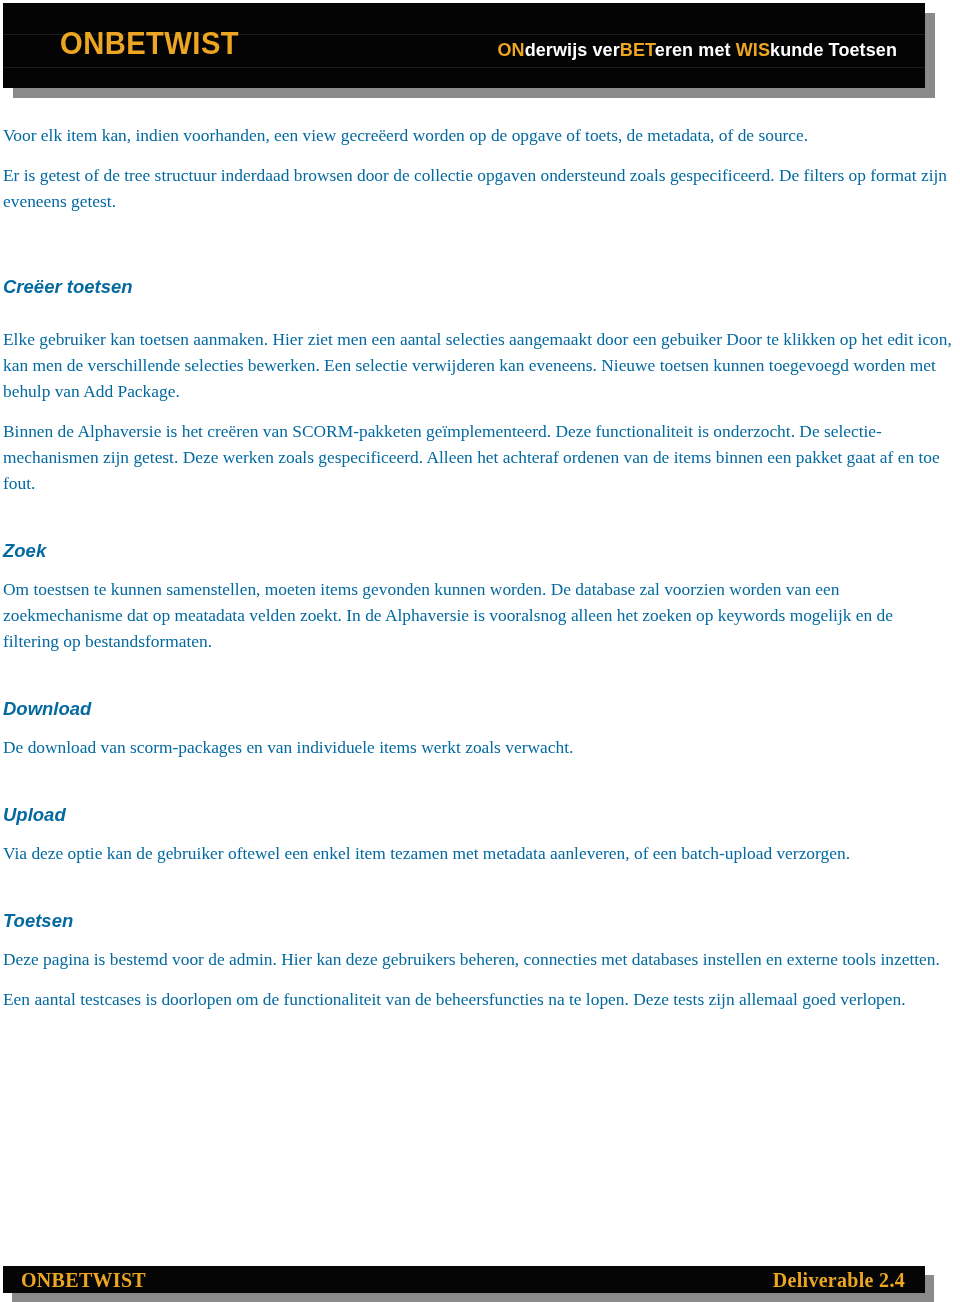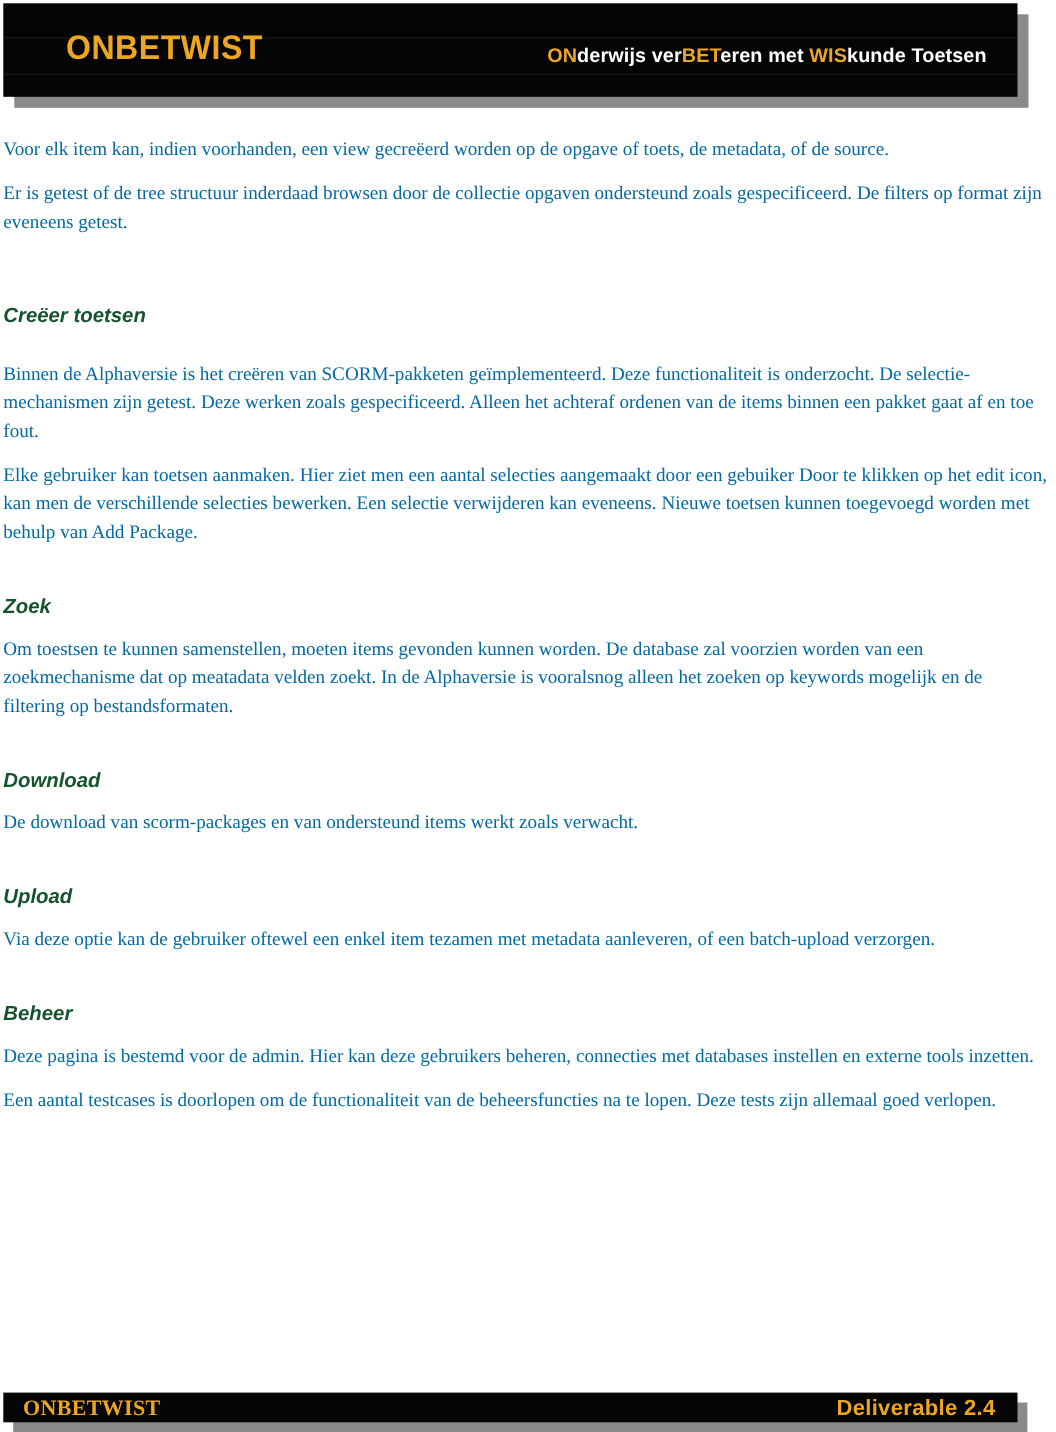--- a/index.html
+++ b/index.html
@@ -105,21 +105,21 @@
     text-align: left;
   }
 
   h2.section {
     margin: 0;
     font-family: "Liberation Sans", "DejaVu Sans", sans-serif;
     font-style: italic;
     font-weight: bold;
     font-size: 18.5px;
     line-height: 22px;
-    color: #14532d;
+    color: #0369a1;
   }
 
   
   .sp-before-head { height: 48px; }
   .sp-before-head.small { height: 30px; }
   .sp-after-head { height: 28px; }
   .sp-after-head.small { height: 14px; }
 
   
   .footer-wrap {
@@ -153,21 +153,21 @@
     font-weight: bold;
     font-size: 20px;
     line-height: 24px;
     color: #eda622;
     letter-spacing: 0.3px;
   }
   .footer-right {
     position: absolute;
     right: 20px;
     top: 2px;
-    font-family: Liberation Sans, sans-serif;
+    font-family: Liberation Serif, serif;
     font-weight: bold;
     font-size: 20px;
     line-height: 24px;
     color: #eda622;
     letter-spacing: 0.3px;
   }
 </style>
 </head>
 <body>
 
@@ -184,40 +184,40 @@
   </div>
 
   <div class="content">
 
     <p class="para">Voor elk item kan, indien voorhanden, een view gecreëerd worden op de opgave of toets, de metadata, of de source.</p>
     <p class="para">Er is getest of de tree structuur inderdaad browsen door de collectie opgaven ondersteund zoals gespecificeerd. De filters op format zijn eveneens getest.</p>
 
     <div class="sp-before-head"></div>
     <h2 class="section">Creëer toetsen</h2>
     <div class="sp-after-head"></div>
+    <p class="para">Elke gebruiker kan toetsen aanmaken. Hier ziet men een aantal selecties aangemaakt door een gebuiker Door te klikken op het edit icon, kan men de verschillende selecties bewerken. Een selectie verwijderen kan eveneens. Nieuwe toetsen kunnen toegevoegd worden met behulp van Add Package.</p>
     <p class="para">Binnen de Alphaversie is het creëren van SCORM-pakketen geïmplementeerd. Deze functionaliteit is onderzocht. De selectie-mechanismen zijn getest. Deze werken zoals gespecificeerd. Alleen het achteraf ordenen van de items binnen een pakket gaat af en toe fout.</p>
-    <p class="para">Elke gebruiker kan toetsen aanmaken. Hier ziet men een aantal selecties aangemaakt door een gebuiker Door te klikken op het edit icon, kan men de verschillende selecties bewerken. Een selectie verwijderen kan eveneens. Nieuwe toetsen kunnen toegevoegd worden met behulp van Add Package.</p>
 
     <div class="sp-before-head small"></div>
     <h2 class="section">Zoek</h2>
     <div class="sp-after-head small"></div>
     <p class="para">Om toestsen te kunnen samenstellen, moeten items gevonden kunnen worden. De database zal voorzien worden van een zoekmechanisme dat op meatadata velden zoekt. In de Alphaversie is vooralsnog alleen het zoeken op keywords mogelijk en de filtering op bestandsformaten.</p>
 
     <div class="sp-before-head small"></div>
     <h2 class="section">Download</h2>
     <div class="sp-after-head small"></div>
-    <p class="para">De download van scorm-packages en van ondersteund items werkt zoals verwacht.</p>
+    <p class="para">De download van scorm-packages en van individuele items werkt zoals verwacht.</p>
 
     <div class="sp-before-head small"></div>
     <h2 class="section">Upload</h2>
     <div class="sp-after-head small"></div>
     <p class="para">Via deze optie kan de gebruiker oftewel een enkel item tezamen met metadata aanleveren, of een batch-upload verzorgen.</p>
 
     <div class="sp-before-head small"></div>
-    <h2 class="section">Beheer</h2>
+    <h2 class="section">Toetsen</h2>
     <div class="sp-after-head small"></div>
     <p class="para">Deze pagina is bestemd voor de admin. Hier kan deze gebruikers beheren, connecties met databases instellen en externe tools inzetten.</p>
     <p class="para">Een aantal testcases is doorlopen om de functionaliteit van de beheersfuncties na te lopen. Deze tests zijn allemaal goed verlopen.</p>
 
   </div>
 
   <div class="footer-wrap">
     <div class="footer-shadow"></div>
     <div class="footer-bar">
       <div class="footer-left">ONBETWIST</div>

